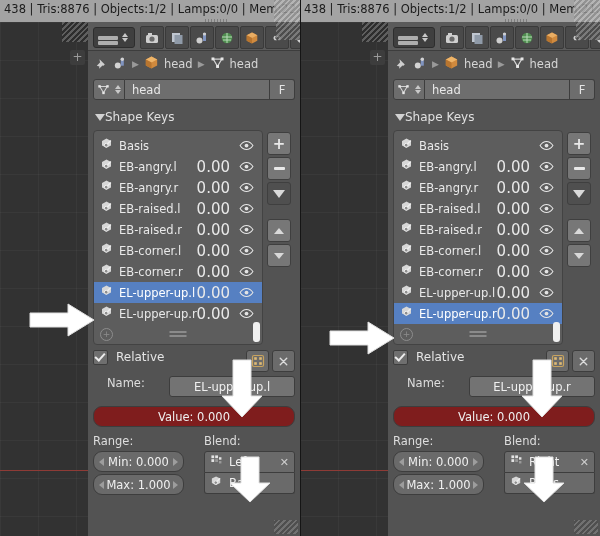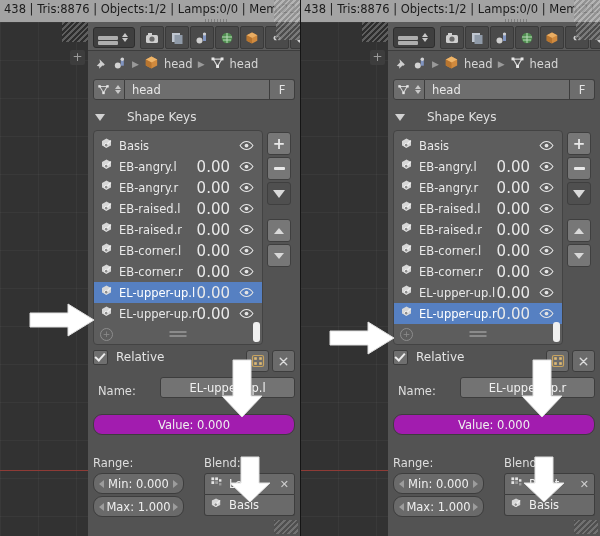--- a/index.html
+++ b/index.html
@@ -55,21 +55,21 @@
   .crumb .sep{color:#9a9a9a;font-size:9px;}
 
   .idrow{position:relative;height:21px;margin:2px 5px 0 5px;display:flex;align-items:center;}
   .idblock{width:30px;height:19px;background:#6d6d6d;border:1px solid #3d3d3d;border-radius:3px 0 0 3px;
       display:flex;align-items:center;justify-content:space-around;}
   .idfield{flex:1;height:19px;background:#6e6e6e;border:1px solid #3d3d3d;border-left:none;
       display:flex;align-items:center;padding-left:7px;font-size:11.5px;color:#e8e8e8;}
   .fbtn{width:24px;height:19px;background:#6d6d6d;border:1px solid #3d3d3d;border-left:none;
       border-radius:0 3px 3px 0;font-size:11.5px;color:#e4e4e4;display:flex;align-items:center;justify-content:center;}
 
-  .panel-title{height:22px;display:flex;align-items:center;gap:22px;padding-left:7px;margin-top:6px;}
+  .panel-title{height:22px;display:flex;align-items:center;gap:0;padding-left:7px;margin-top:6px;}
   .panel-title .tri{width:0;height:0;border-left:5px solid transparent;border-right:5px solid transparent;border-top:7px solid #d2d2d2;}
   .panel-title .t{font-size:12px;color:#e0e0e0;}
 
   .listwrap{position:relative;margin:2px 5px 0 5px;display:flex;gap:4px;}
   .listbox{position:relative;width:168px;background:#5d5d5d;border:1px solid #434343;border-radius:4px;
       padding:4px 0 0 0;overflow:hidden;}
   .krow{position:relative;height:21px;display:flex;align-items:center;padding-left:6px;}
   .krow.sel{background:#5680c2;}
   .krow .kname{font-size:11.5px;color:#e9e9e9;margin-left:5px;}
   .krow.sel .kname{color:#ffffff;}
@@ -95,28 +95,28 @@
 
   .relrow{height:22px;margin:5px 5px 0 5px;display:flex;align-items:flex-start;}
   .chk{width:13px;height:13px;background:#6f6f6f;border:1px solid #3d3d3d;border-radius:2px;position:relative;}
   .chk:after{content:"";position:absolute;left:3px;top:0px;width:4px;height:8px;border:solid #ededed;
       border-width:0 2px 2px 0;transform:rotate(42deg);}
   .relrow .rlbl{font-size:12px;color:#e4e4e4;margin-left:8px;}
   .relrow .spacer{flex:1;}
   .sqbtn{width:21px;height:20px;background:#6b6b6b;border:1px solid #3d3d3d;border-radius:3px;
       display:flex;align-items:center;justify-content:center;margin-left:3px;}
 
-  .fieldrow{height:22px;margin:4px 5px 0 10px;display:flex;align-items:flex-end;}
+  .fieldrow{height:22px;margin:4px 5px 0 19px;display:flex;align-items:flex-start;}
   .fieldrow .flbl{font-size:11.5px;color:#dedede;width:62px;}
   .txtfield{flex:1;height:19px;background:#737373;border:1px solid #3d3d3d;border-radius:3px;
       display:flex;align-items:center;justify-content:center;font-size:11.5px;color:#f0f0f0;}
-  .slider{height:19px;margin:16px 5px 0 5px;background:#a21caf;border:1px solid #3d3d3d;border-radius:9px;
+  .slider{height:19px;margin:8px 5px 0 5px;background:#7f1d1d;border:1px solid #3d3d3d;border-radius:9px;
       display:flex;align-items:center;justify-content:center;font-size:11.5px;color:#efefef;text-align:center;}
 
-  .twocol{display:flex;gap:20px;margin:21px 5px 0 5px;}
+  .twocol{display:flex;gap:20px;margin:7px 5px 0 5px;}
   .col{flex:1;}
   .col .clbl{font-size:11.5px;color:#dedede;margin-bottom:3px;}
   .numf{height:19px;background:#6a6a6a;border:1px solid #3d3d3d;border-radius:9px;display:flex;
       align-items:center;justify-content:center;font-size:11.5px;color:#efefef;position:relative;margin-bottom:2px;}
   .numf .la{position:absolute;left:5px;width:0;height:0;border-top:4px solid transparent;border-bottom:4px solid transparent;border-right:5px solid #9d9d9d;}
   .numf .ra{position:absolute;right:5px;width:0;height:0;border-top:4px solid transparent;border-bottom:4px solid transparent;border-left:5px solid #9d9d9d;}
   .vgf{height:20px;background:#6a6a6a;border:1px solid #3d3d3d;border-radius:3px 3px 0 0;display:flex;
       align-items:center;padding-left:5px;font-size:11.5px;color:#efefef;position:relative;}
   .vgf.b{border-radius:0 0 3px 3px;border-top:none;}
   .vgf .xic{position:absolute;right:5px;color:#cfcfcf;font-size:11px;}

